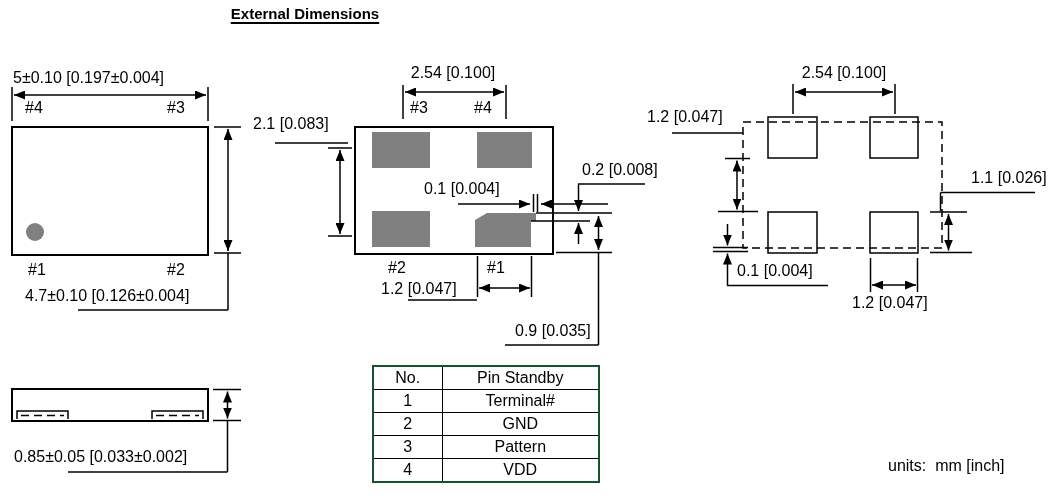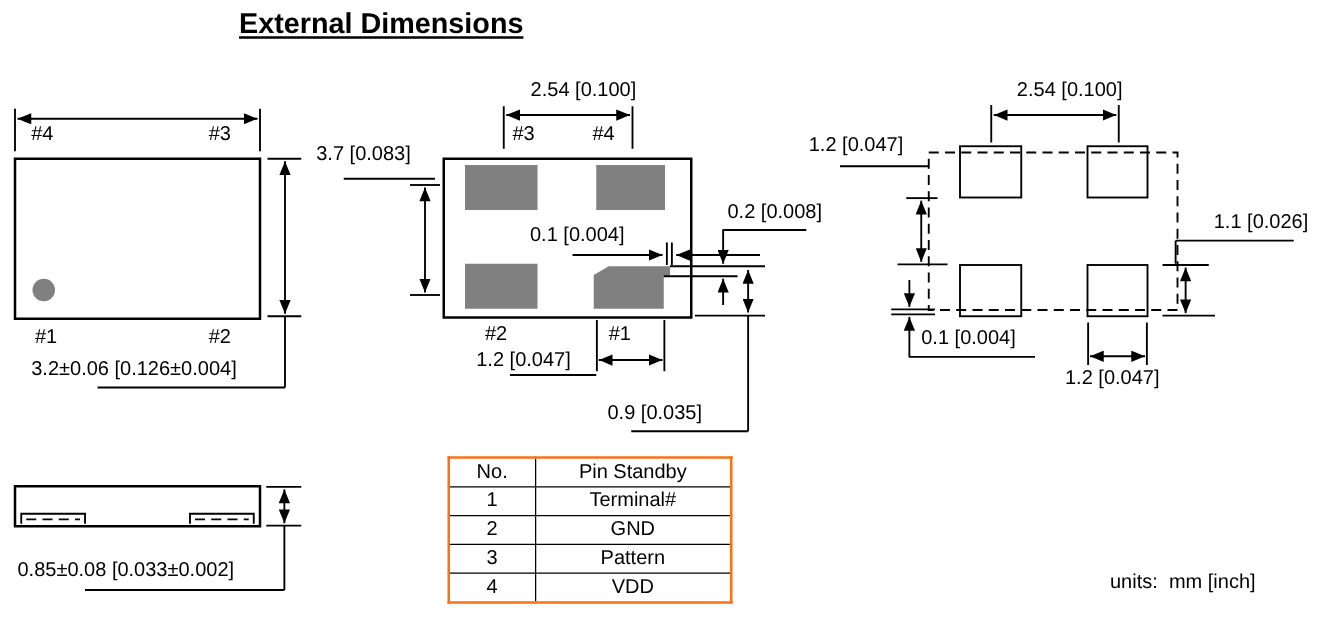--- a/index.html
+++ b/index.html
@@ -1,28 +1,28 @@
 <!DOCTYPE html>
 <html><head>
 <meta charset="utf-8">
 <style>
   html,body{margin:0;padding:0;background:#fff;}
   #canvas{position:relative;width:1063px;height:499px;background:#fff;overflow:hidden;
           font-family:"Liberation Sans","DejaVu Sans",sans-serif;color:#000;}
   .lbl{position:absolute;font-size:16px;line-height:18px;white-space:nowrap;}
-  .title{position:absolute;font-size:23px;font-weight:bold;text-decoration:underline;
+  .title{position:absolute;font-size:15px;font-weight:bold;text-decoration:underline;
          text-decoration-thickness:2px;text-underline-offset:3px;white-space:nowrap;text-align:center;}
-  .ctr{text-align:right;}
+  .ctr{text-align:center;}
   svg{position:absolute;left:0;top:0;}
   .pad{fill:#808080;stroke:none;}
   .ln{stroke:#000;stroke-width:1.5;fill:none;}
   .ol{stroke:#000;stroke-width:2;fill:none;}
   .dash{stroke-dasharray:8 5;}
-  table.pintab{position:absolute;left:358px;top:365px;width:226px;border-collapse:collapse;
-               border:2px solid #f97316;table-layout:fixed;}
+  table.pintab{position:absolute;left:372px;top:365px;width:226px;border-collapse:collapse;
+               border:2px solid #14532d;table-layout:fixed;}
   table.pintab td{border:1.6px solid #000;height:22px;padding:0;text-align:center;
                   font-size:16px;font-family:"Liberation Sans","DejaVu Sans",sans-serif;}
   .unitslbl{white-space:pre;}
 </style>
 </head>
 <body>
 
 <div id="canvas">
 
   <svg width="1063" height="499">
@@ -145,44 +145,45 @@
         <line class="ln" x1="213" y1="420.5" x2="241" y2="420.5"></line>
         <line class="ln" x1="227.5" y1="391.5" x2="227.5" y2="418.5" marker-start="url(#aS)" marker-end="url(#aE)"></line>
         <line class="ln" x1="227.5" y1="420.5" x2="227.5" y2="472"></line>
         <line class="ln" x1="68" y1="472" x2="227.5" y2="472"></line>
       </g>
     </g>
   </svg>
 
   <div class="title" style="left:150px;top:5px;width:310px;">External Dimensions</div>
 
+  <div class="lbl" style="left:13px;top:69px;">5±0.10 [0.197±0.004]</div>
   <div class="lbl" style="left:25px;top:99px;">#4</div>
   <div class="lbl" style="left:167px;top:99px;">#3</div>
   <div class="lbl" style="left:28px;top:261px;">#1</div>
   <div class="lbl" style="left:167px;top:261px;">#2</div>
-  <div class="lbl" style="left:25px;top:287px;">3.2±0.06 [0.126±0.004]</div>
+  <div class="lbl" style="left:25px;top:287px;">4.7±0.10 [0.126±0.004]</div>
 
   <div class="lbl ctr" style="left:397px;top:64px;width:112px;">2.54 [0.100]</div>
   <div class="lbl" style="left:410px;top:99px;">#3</div>
   <div class="lbl" style="left:474px;top:99px;">#4</div>
-  <div class="lbl" style="left:253px;top:115px;">3.7 [0.083]</div>
+  <div class="lbl" style="left:253px;top:115px;">2.1 [0.083]</div>
   <div class="lbl" style="left:424px;top:180px;">0.1 [0.004]</div>
   <div class="lbl" style="left:582px;top:161px;text-align:right;">0.2 [0.008]</div>
   <div class="lbl" style="left:388px;top:259px;">#2</div>
   <div class="lbl" style="left:487px;top:259px;">#1</div>
   <div class="lbl" style="left:381px;top:280px;">1.2 [0.047]</div>
-  <div class="lbl" style="left:486px;top:322px;">0.9 [0.035]</div>
+  <div class="lbl" style="left:515px;top:322px;">0.9 [0.035]</div>
 
   <div class="lbl ctr" style="left:790px;top:64px;width:108px;">2.54 [0.100]</div>
   <div class="lbl" style="left:647px;top:108px;">1.2 [0.047]</div>
   <div class="lbl" style="left:971px;top:169px;">1.1 [0.026]</div>
   <div class="lbl" style="left:737px;top:262px;">0.1 [0.004]</div>
   <div class="lbl" style="left:852px;top:294px;">1.2 [0.047]</div>
 
-  <div class="lbl" style="left:14px;top:448px;">0.85±0.08 [0.033±0.002]</div>
+  <div class="lbl" style="left:14px;top:448px;">0.85±0.05 [0.033±0.002]</div>
 
   <div class="lbl unitslbl" style="left:888px;top:457px;text-align:center;">units:  mm [inch]</div>
 
   <table class="pintab">
     <colgroup>
         <col style="width:69px">
         <col style="width:157px">
       </colgroup>
     <tbody>
         <tr>

